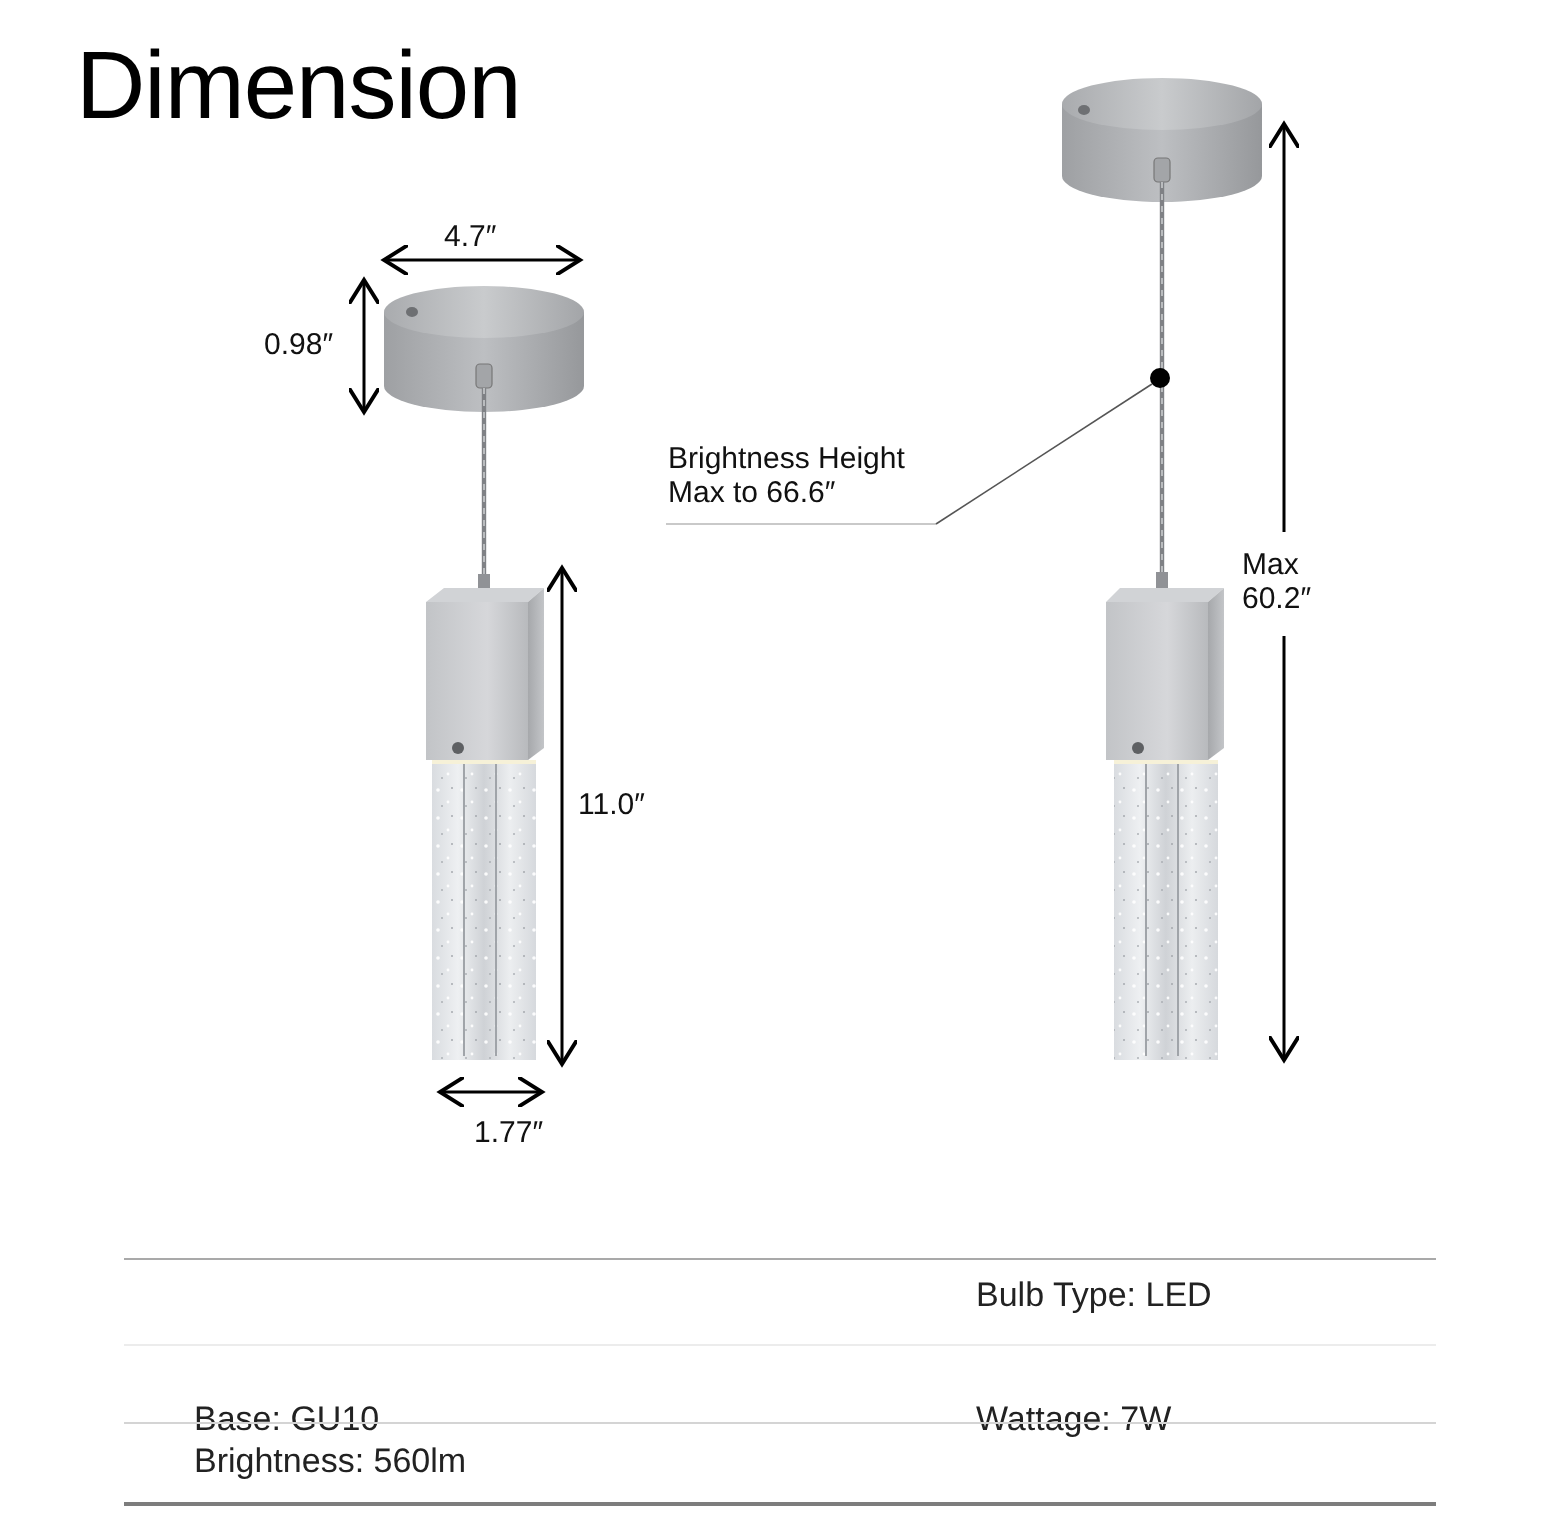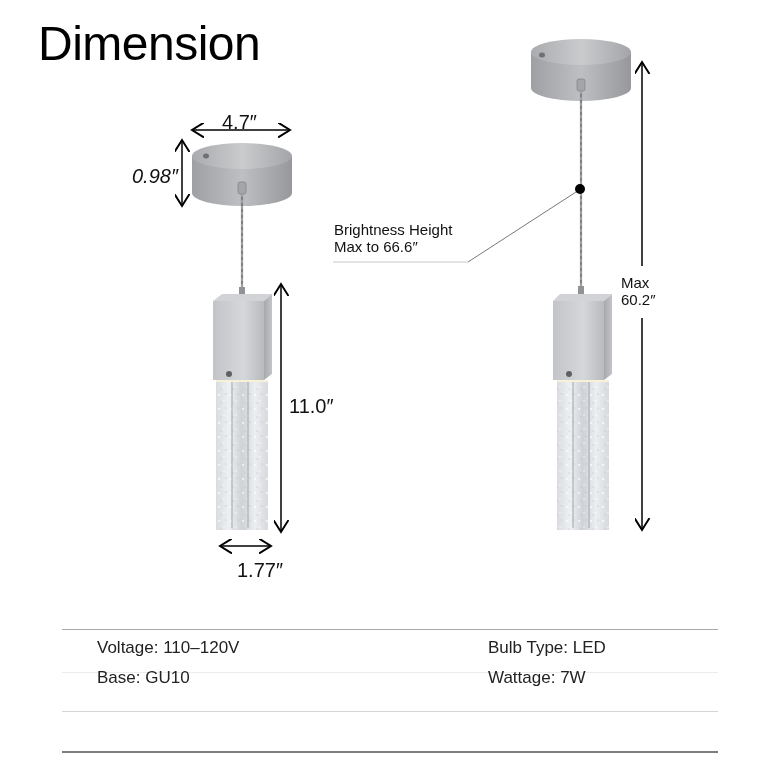--- a/index.html
+++ b/index.html
@@ -1,19 +1,19 @@
 <!DOCTYPE html>
 <html><head>
   <meta charset="utf-8">
   <style>
     html, body { margin: 0; padding: 0; background: #ffffff; }
     body { width: 777px; height: 765px; position: relative; overflow: hidden; font-family: "Liberation Sans", "DejaVu Sans", sans-serif; color: #111; }
     .abs { position: absolute; }
     .title { left: 38px; top: 20px; font-size: 48px; font-weight: 400; letter-spacing: -0.5px; color: #000; line-height: 1; }
-    .dim-label { font-size: 20px; color: #111; white-space: nowrap; line-height: 1.1; }
+    .dim-label { font-size: 15px; color: #111; white-space: nowrap; line-height: 1.1; }
     .callout { font-size: 15px; color: #111; line-height: 1.1; white-space: nowrap; }
     svg { position: absolute; left: 0; top: 0; }
     .spec-row { position: absolute; left: 62px; width: 656px; height: 40px; }
     .spec-cell { position: absolute; top: 8px; font-size: 17px; color: #222; white-space: nowrap; }
     .line { position: absolute; left: 62px; width: 656px; height: 1px; }
   </style>
 </head>
 <body>
 
 <div class="abs title">Dimension</div>
@@ -115,42 +115,42 @@
 
     <line x1="333" y1="262" x2="468" y2="262" stroke="#c9c9c9" stroke-width="1"></line>
     <line x1="468" y1="262" x2="576" y2="192" stroke="#555" stroke-width="0.8"></line>
 
     <line x1="642" y1="62" x2="642" y2="266" stroke="#000" stroke-width="1.5" marker-start="url(#arrowStart)"></line>
     <line x1="642" y1="318" x2="642" y2="530" stroke="#000" stroke-width="1.5" marker-end="url(#arrowEnd)"></line>
   </g>
 </svg>
 
 <div class="abs dim-label" style="left:222px; top:111px;">4.7″</div>
-<div class="abs dim-label" style="left:132px; top:165px;font-style:italic;">0.98″</div>
+<div class="abs dim-label" style="left:132px; top:165px;">0.98″</div>
 <div class="abs dim-label" style="left:289px; top:395px;">11.0″</div>
 <div class="abs dim-label" style="left:221px; top:559px;margin-left:16px;">1.77″</div>
 
 <div class="abs callout" style="left:334px; top:222px;">
   <div>Brightness Height</div>
   <div>Max to 66.6″</div>
 </div>
 
 <div class="abs callout" style="left:621px; top:275px;">
   <div>Max</div>
   <div>60.2″</div>
 </div>
 
 <div>
   <div class="line" style="top:629px; background:#a9a9a9;"></div>
   <div class="spec-row" style="top:630px;">
-    <span class="spec-cell" style="left:35px;">Voltage: 110–120V</span>
     <span class="spec-cell" style="left:426px;">Bulb Type: LED</span>
   </div>
   <div class="line" style="top:672px; background:#ececec;"></div>
-  <div class="spec-row" style="top:660px;">
+  <div class="spec-row" style="top:692px;">
     <span class="spec-cell" style="left:35px;">Base: GU10</span>
     <span class="spec-cell" style="left:426px;">Wattage: 7W</span>
   </div>
   <div class="line" style="top:711px; background:#d4d4d4;"></div>
   <div class="spec-row" style="top:713px;">
+    <span class="spec-cell" style="left:35px;">Brightness: 560lm</span>
   </div>
   <div class="line" style="top:751px; background:#7d7d7d; height:2px;"></div>
 </div>
 
 </body></html>

